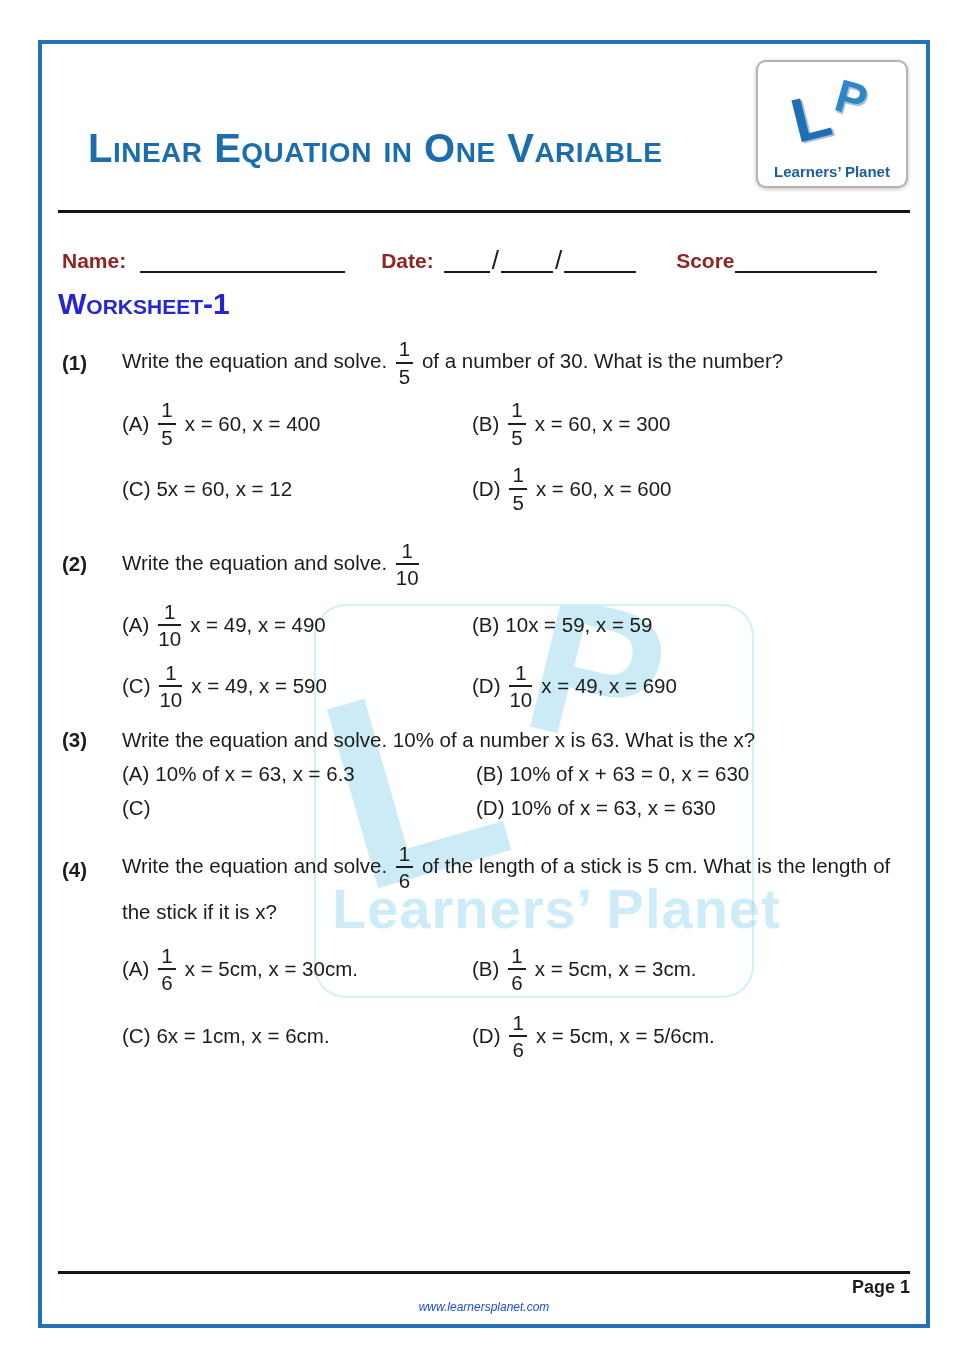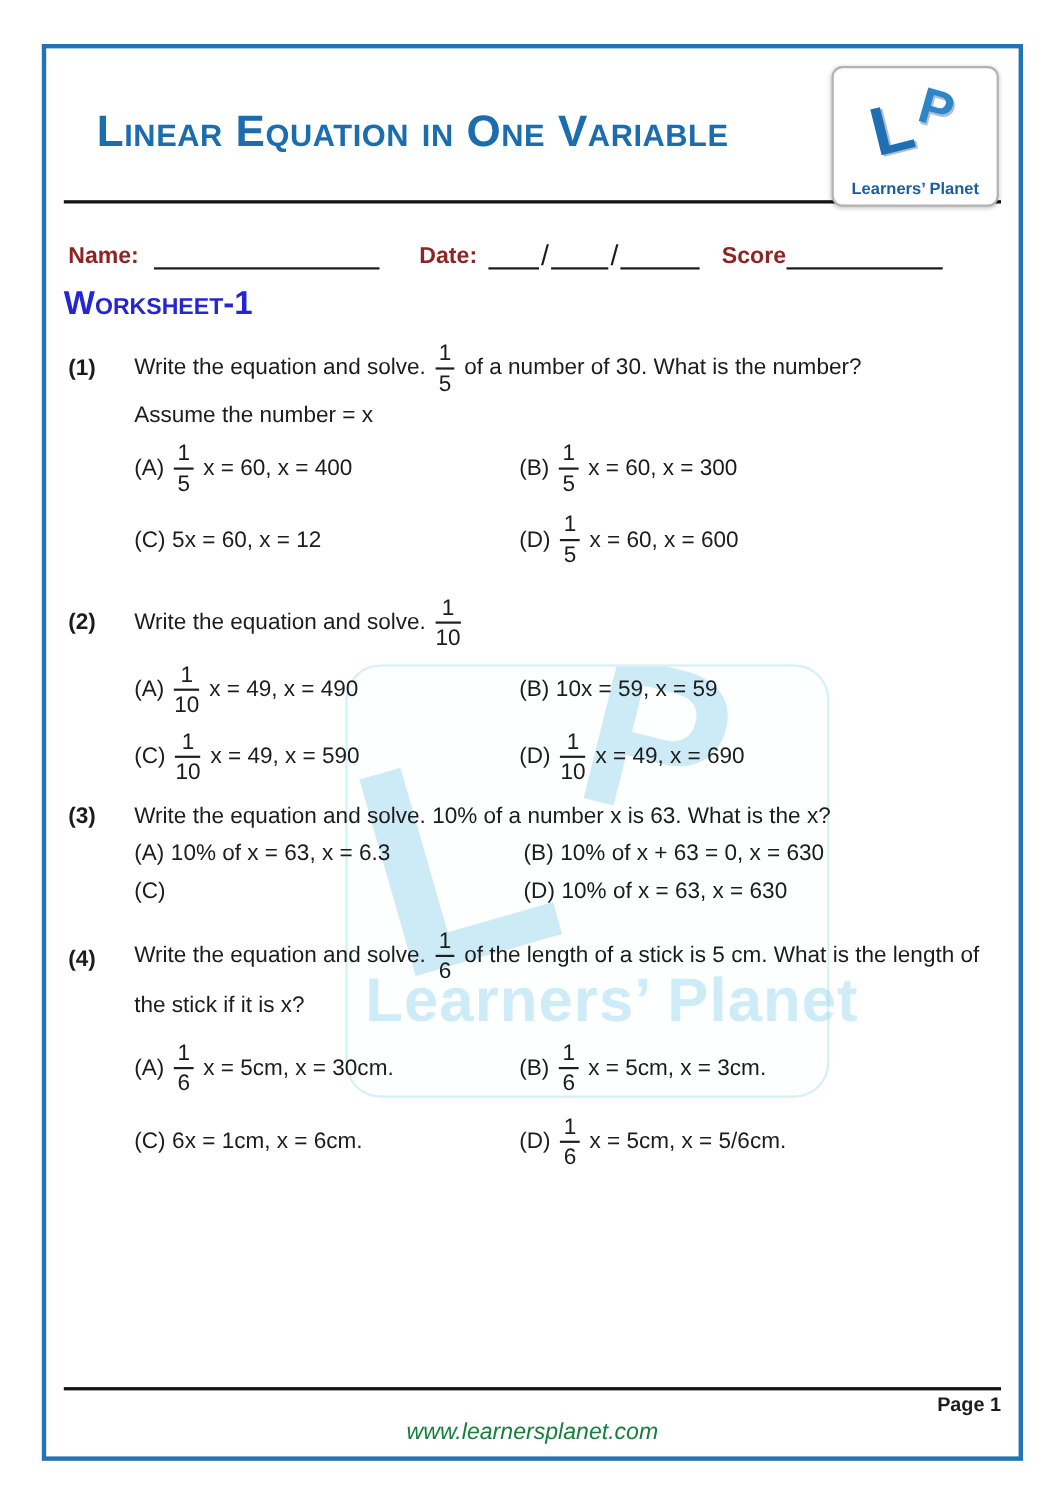--- a/index.html
+++ b/index.html
@@ -16,21 +16,21 @@
             background:rgba(253,255,255,0.65); overflow:hidden; z-index:0; }
   .wm-letter { position:absolute; font-weight:bold; color:#cdebf6; line-height:1; }
   .wm-l { left:16px; top:40px; font-size:270px; transform:rotate(-16deg); }
   .wm-p { left:216px; top:-30px; font-size:195px; transform:rotate(14deg); }
   .wm-text { position:absolute; left:290px; top:832px; font-size:56px; font-weight:bold;
              color:rgba(140,210,235,0.42); white-space:nowrap; z-index:0; letter-spacing:1px; }
 
   
   .content { position:relative; z-index:1; height:100%; padding:0 16px; }
 
-  .page-title { padding-top:52px; padding-left:30px; font-variant:small-caps; font-weight:bold;
+  .page-title { padding-top:80px; padding-left:30px; font-variant:small-caps; font-weight:bold;
                 font-size:40px; line-height:48px; letter-spacing:0.5px; color:#1b6dad; }
   .header-rule { margin-top:38px; height:3px; background:#141414; }
 
   .logo-box { position:absolute; top:16px; right:18px; width:152px; height:128px;
               background:#ffffff; border:2px solid #b3b3b3; border-radius:10px;
               box-shadow:0 1px 4px rgba(0,0,0,0.25); z-index:5;
               display:flex; flex-direction:column; align-items:center; justify-content:flex-end;
               padding-bottom:6px; }
   .logo-mark { position:relative; width:100%; height:84px; }
   .logo-letter { position:absolute; font-weight:bold; line-height:1;
@@ -41,21 +41,21 @@
 
   .meta-row { display:flex; align-items:flex-end; margin-top:36px; padding-left:4px;
               font-weight:bold; font-size:21px; color:#8e2424; }
   .blank { display:inline-block; border-bottom:2.5px solid #1a1a1a; height:1.15em; }
   .name-line { width:205px; margin-left:14px; }
   .date-group { margin-left:36px; display:flex; align-items:flex-start; color:#8e2424; }
   .d1 { width:46px; margin-left:10px; }
   .d2 { width:52px; }
   .d3 { width:72px; }
   .slash { color:#1a1a1a; font-size:26px; font-weight:normal; margin:0 2px; line-height:0.9; }
-  .score-group { margin-left:20px; display:flex; align-items:flex-end; }
+  .score-group { margin-left:40px; display:flex; align-items:flex-end; }
   .score-line { width:142px; }
 
   .worksheet-title { margin-top:14px; text-align:left; font-variant:small-caps;
                      font-weight:bold; font-size:30px; color:#2526cf; }
 
   .section-heading { margin-top:18px; padding-left:4px; font-weight:bold; font-size:22px; color:#cb1d1d; }
 
   
   .q { margin-top:16px; font-size:20.5px; }
   .q-row { display:grid; grid-template-columns:60px 1fr; align-items:center; padding-left:4px; }
@@ -71,21 +71,21 @@
           row-gap:14px; align-items:center; }
   .opts.tight { row-gap:10px; margin-top:8px; grid-template-columns:354px 1fr; }
   .opt { display:flex; align-items:center; gap:6px; }
   .opt-label { white-space:nowrap; }
   .opt-text { white-space:nowrap; }
 
   
   .footer { position:absolute; left:16px; right:16px; bottom:10px; z-index:2; }
   .footer-rule { height:3.5px; background:#141414; }
   .page-num { text-align:right; font-weight:bold; font-size:18px; margin-top:3px; }
-  .site { text-align:center; font-style:italic; font-size:21px; margin-top:2px; color:#15803d; }
+  .site { text-align:center; font-style:italic; font-size:12px; margin-top:2px; color:#1d4ed8; }
 </style>
 </head>
 <body>
 
 <div class="sheet">
   <div class="border-box">
 
     <div class="wm-box">
       <span class="wm-letter wm-l">L</span>
       <span class="wm-letter wm-p">P</span>
@@ -126,21 +126,20 @@
 
       <section class="q">
         <div class="q-row">
           <span class="q-num">(1)</span>
           <div class="q-body">
             <span>Write the equation and solve.</span>
             <span class="frac"><span class="fnum">1</span><span class="fden">5</span></span>
             <span>of a number of 30. What is the number?</span>
           </div>
         </div>
-        <div class="q-sub">Assume the number = x</div>
         <div class="opts">
           <div class="opt">
             <span class="opt-label">(A)</span>
             <span class="frac">
                 <span class="fnum">1</span>
                 <span class="fden">5</span>
               </span>
             <span class="opt-text">x = 60, x = 400</span>
           </div>
           <div class="opt">

